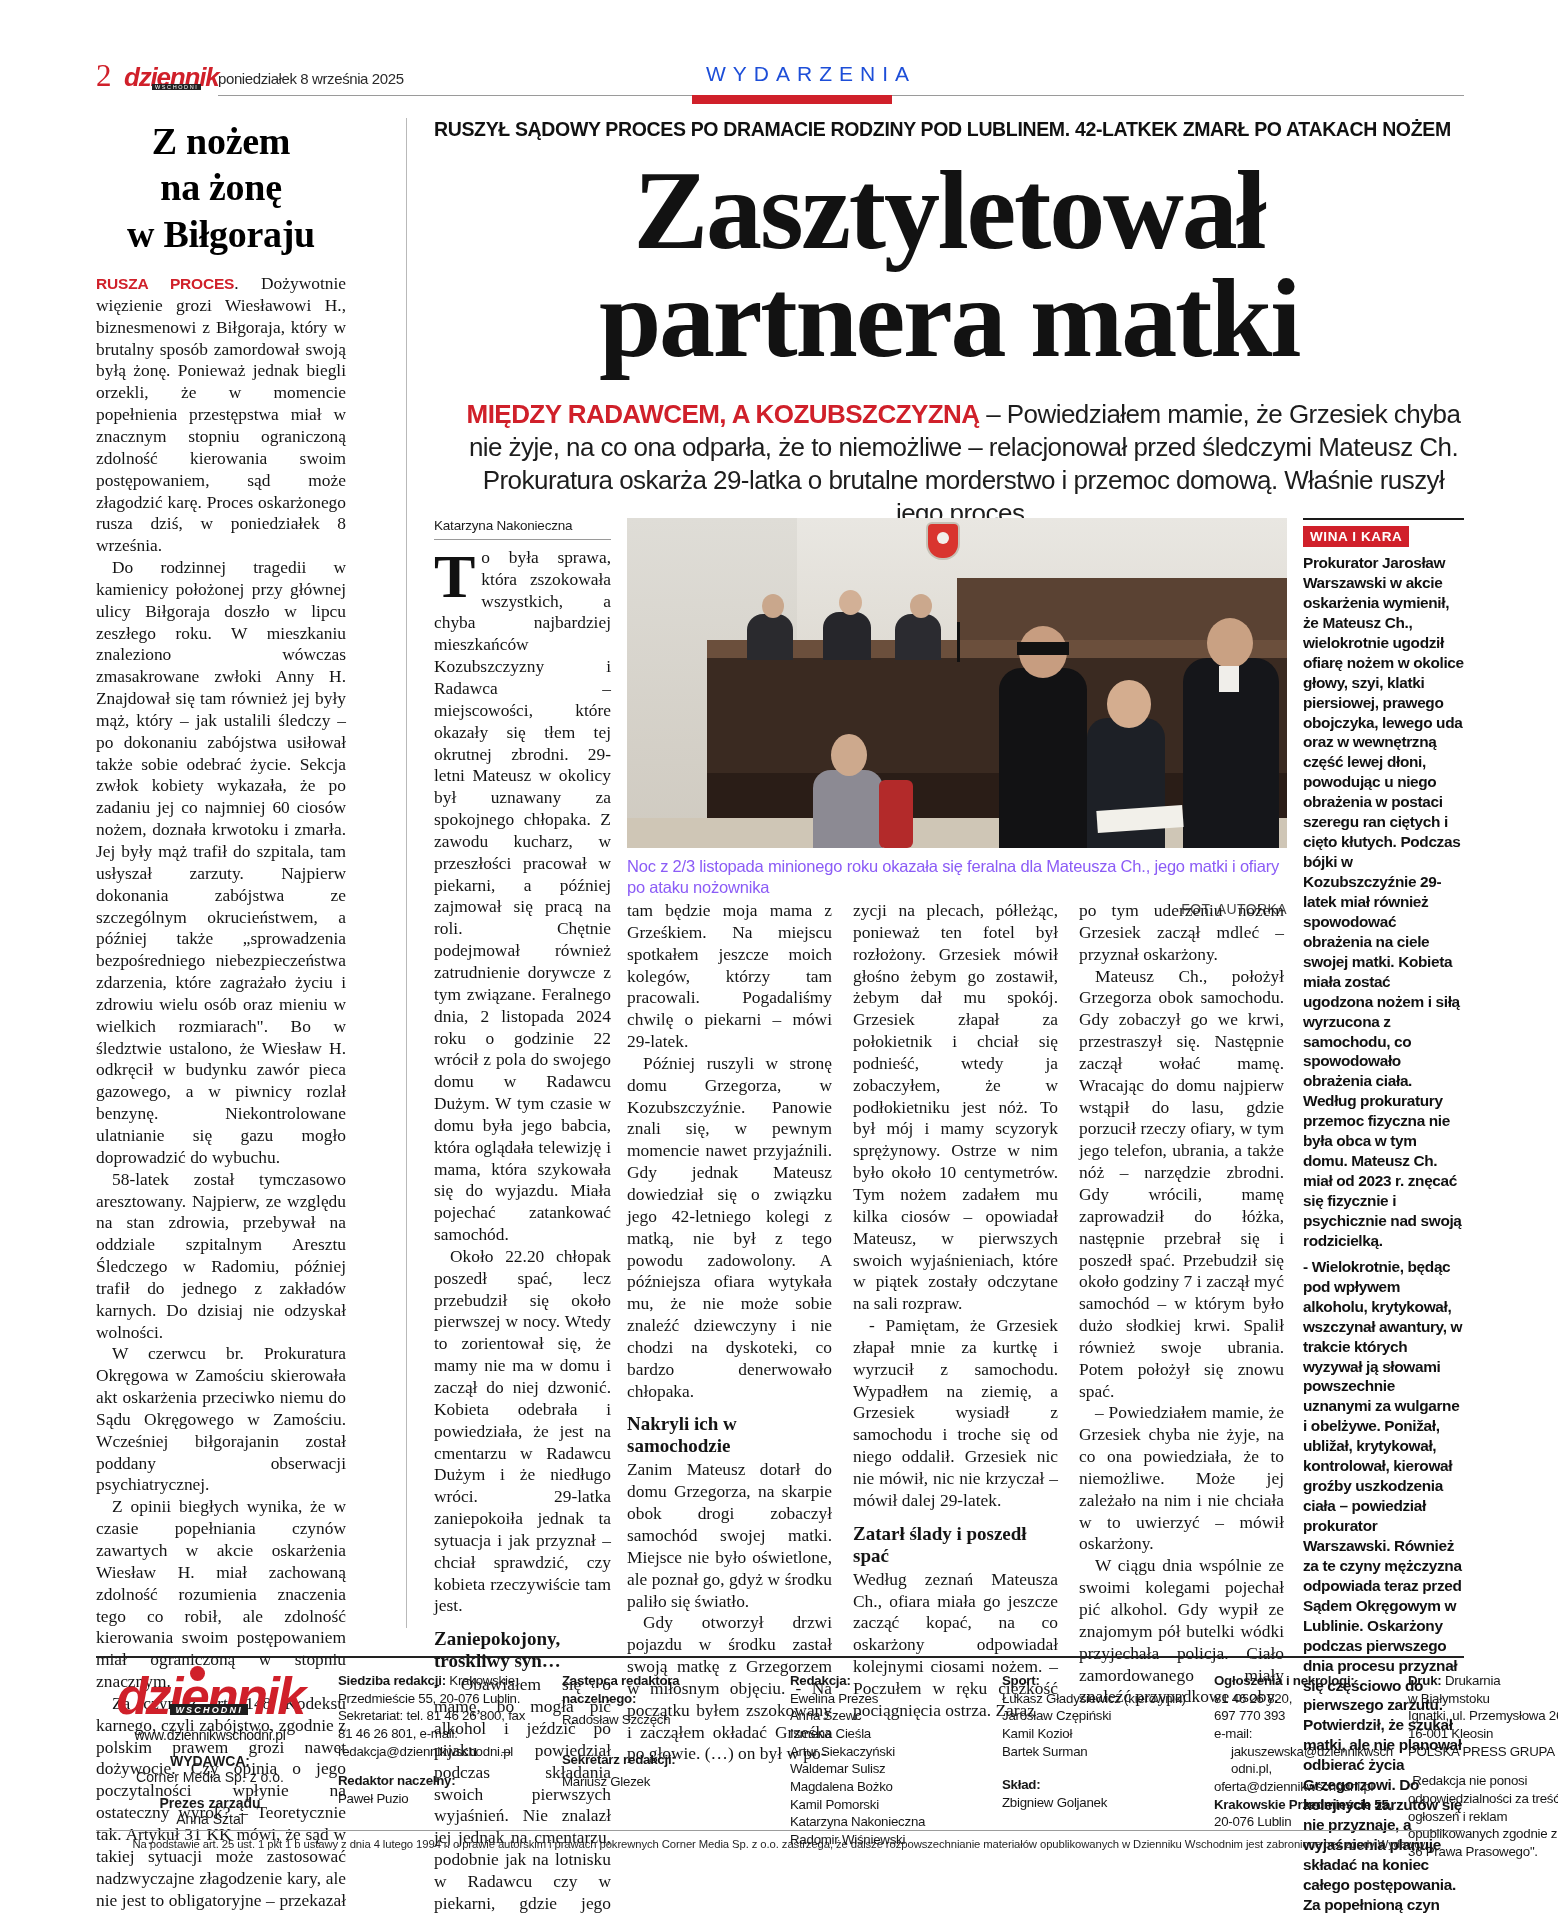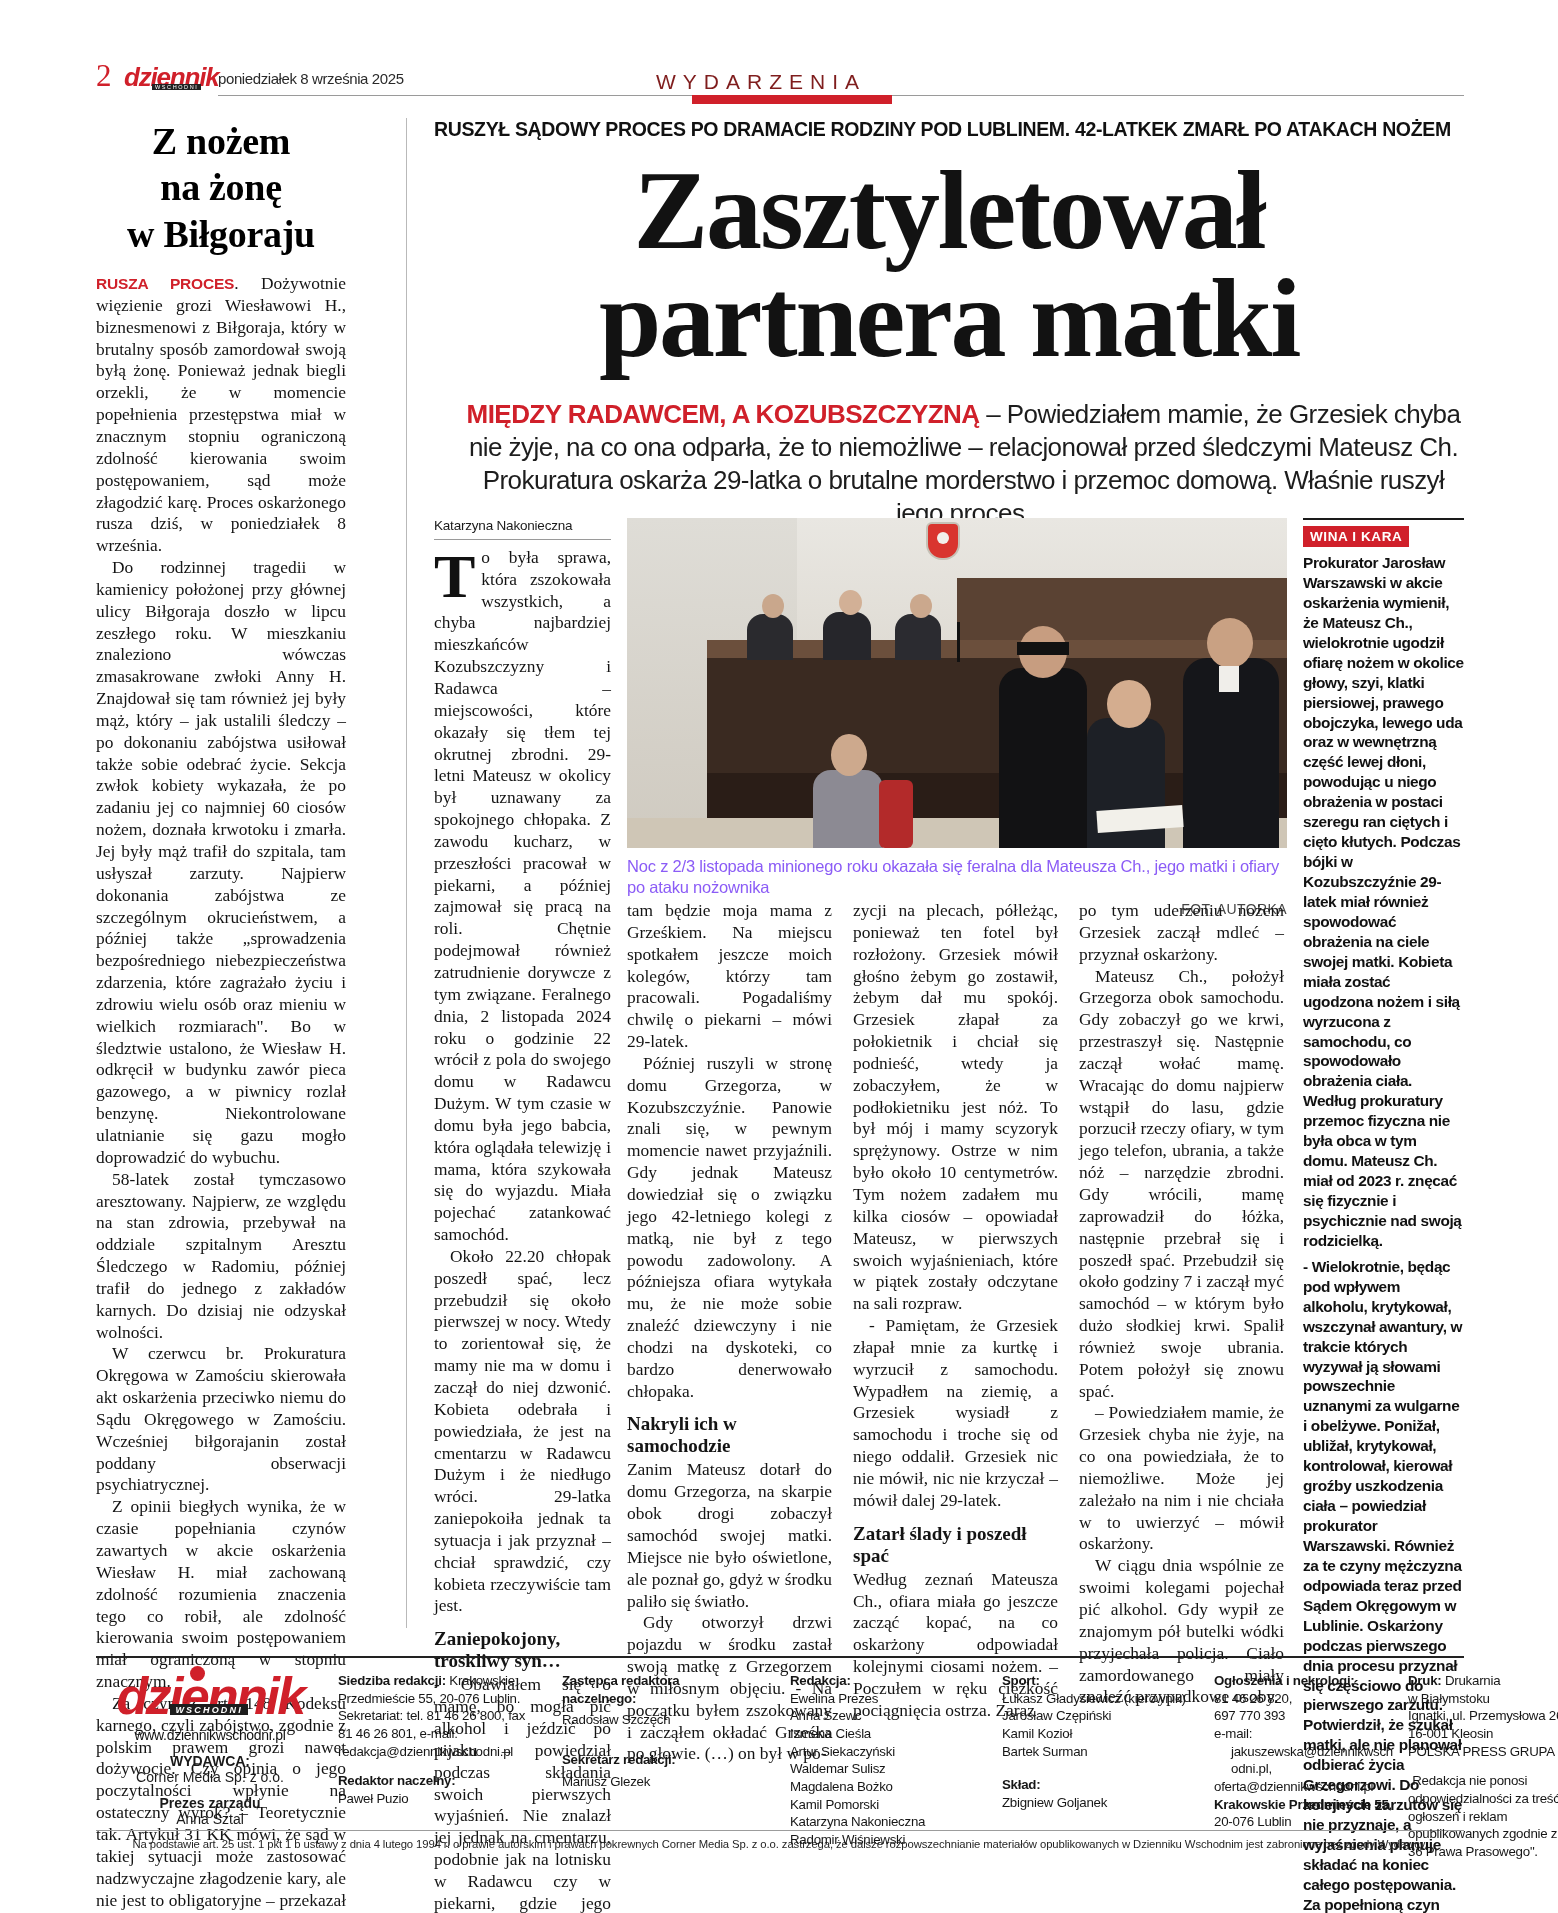--- a/index.html
+++ b/index.html
@@ -21,22 +21,22 @@
     font-size:26px;color:#d0202a;letter-spacing:-1.2px;line-height:1;
   }
   .logo-small .wsch{
     position:absolute;left:28px;bottom:0px;background:#222;color:#fff;
     font-family:"Liberation Sans",sans-serif;font-size:5.5px;letter-spacing:1.6px;
     padding:1px 3px 0px 3px;line-height:1;
   }
   .issue-date{position:absolute;left:122px;top:8px;font-family:"Liberation Sans",sans-serif;
     font-size:15px;color:#2a2a2a;letter-spacing:-0.4px;}
   .section-rule{position:absolute;left:122px;top:33px;width:1246px;height:1px;background:#9a9a9a;}
-  .section-name{position:absolute;left:560px;top:8px;width:260px;text-align:left;
-    font-family:"Liberation Sans",sans-serif;font-size:21px;letter-spacing:7px;color:#7f1d1d;font-weight:400;}
+  .section-name{position:absolute;left:560px;top:0px;width:260px;text-align:right;
+    font-family:"Liberation Sans",sans-serif;font-size:21px;letter-spacing:7px;color:#1d4ed8;font-weight:400;}
   .section-underline{position:absolute;left:596px;top:33px;width:200px;height:9px;background:#d0202a;}
 
   
   .left-col{position:absolute;left:96px;top:118px;width:250px;}
   .side-head{
     font-family:"Liberation Serif",serif;font-weight:700;font-size:38px;line-height:1.22;
     text-align:center;color:#000000;letter-spacing:-0.3px;
   }
   .side-body{margin-top:16px;font-size:17.4px;line-height:1.255;text-align:justify;color:#141414;
      font-family:"Liberation Serif",serif;hyphens:auto;}

